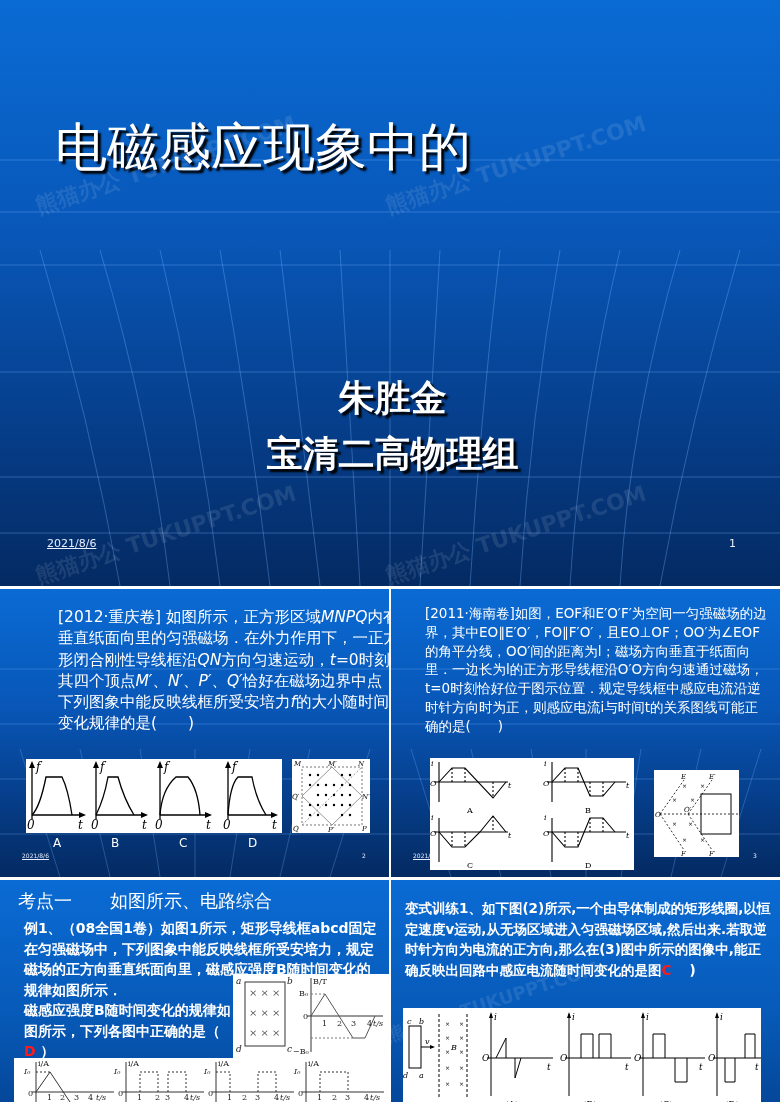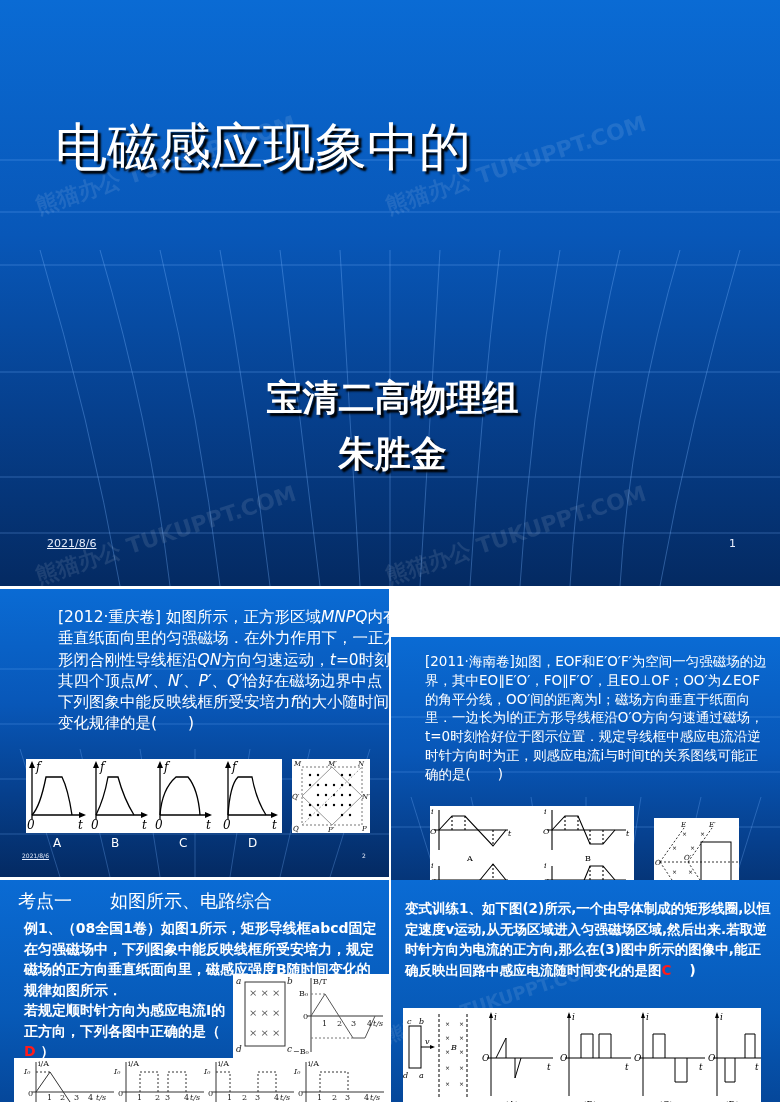--- a/index.html
+++ b/index.html
@@ -29,21 +29,21 @@
   #s1 .sub {
     position: absolute; left: 0; right: 0; top: 370px; text-align: center;
     font-family: "DejaVu Sans", sans-serif; font-weight: bold; font-size: 36px; line-height: 56px;
     color: #fff; text-shadow: 3px 3px 2px #000; padding-left: 5px;
   }
   .footer-date { position: absolute; font-size: 11px; color: #e8eefc; text-decoration: underline; }
   .footer-num { position: absolute; font-size: 11px; color: #e8eefc; }
 
   
   #s2 { left: 0; top: 589px; width: 389px; height: 288px; }
-  #s3 { left: 391px; top: 589px; width: 389px; height: 288px; margin-top: 48px; }
+  #s3 { left: 391px; top: 589px; width: 389px; height: 288px; }
   #s4 { left: 0; top: 880px; width: 389px; height: 222px; }
   #s5 { left: 391px; top: 880px; width: 389px; height: 222px; }
 
   .qtext { position: absolute; color: #fff; }
   #s2 .qtext { left: 26px; top: 18px; width: 350px; font-size: 15.5px; line-height: 21.3px; margin-left: 32px; }
   #s3 .qtext { left: 424px; left: 34px; top: 15px; width: 345px; font-size: 13.5px; line-height: 18.8px; }
   .it { font-style: italic; font-family: "DejaVu Sans", sans-serif; }
 
   .panel { position: absolute; background: #fff; }
   .fig-label { position: absolute; font-size: 12px; color: #fff; }
@@ -94,22 +94,22 @@
   </div>
   <div class="watermark" style="left:30px;top:150px;font-size:22px;">熊猫办公 TUKUPPT.COM</div>
   <div class="watermark" style="left:380px;top:150px;font-size:22px;">熊猫办公 TUKUPPT.COM</div>
   <div class="watermark" style="left:30px;top:520px;font-size:22px;">熊猫办公 TUKUPPT.COM</div>
   <div class="watermark" style="left:380px;top:520px;font-size:22px;">熊猫办公 TUKUPPT.COM</div>
 
   <div class="title">
     <div>电磁感应现象中的</div>
   </div>
   <div class="sub">
+    <div>朱胜金</div>
     <div>宝清二高物理组</div>
-    <div>朱胜金</div>
   </div>
   <div class="footer-date" style="left:47px;top:537px;">2021/8/6</div>
   <div class="footer-num" style="left:729px;top:537px;">1</div>
 </div>
 
 <div class="slide" id="s2">
   <div class="grid">
     <svg viewBox="0 0 389 288" preserveAspectRatio="none">
       <g stroke="rgba(120,180,255,0.3)" stroke-width="1" fill="none">
         <line x1="0" y1="80" x2="389" y2="80"></line>
@@ -347,21 +347,21 @@
   <div class="footer-date" style="left:22px;top:263px;font-size:6px;">2021/</div>
   <div class="footer-num" style="left:362px;top:263px;font-size:6px;">3</div>
 </div>
 
 <div class="slide" id="s4" style="background:linear-gradient(180deg,#0a6bd4 0%,#075ab8 60%,#05479a 100%);">
   <div class="heading">
     <span>考点一</span><span class="gap"></span><span>如图所示、电路综合</span>
   </div>
   <div class="qtext">例1、（08全国1卷）如图1所示，矩形导线框abcd固定在匀强磁场中，下列图象中能反映线框所受安培力，规定磁场的正方向垂直纸面向里，磁感应强度B随时间变化的规律如图所示．</div>
   <div class="qtext2">
-    <span>若规定顺时针方向为感应电流I的正方向，下列各图中正确的是（ </span><span class="answer">D</span><span> ）</span>
+    <span>磁感应强度B随时间变化的规律如图所示，下列各图中正确的是（ </span><span class="answer">D</span><span> ）</span>
   </div>
 
   <div class="panel" style="left:233px;top:94px;width:156px;height:86px;">
     <svg width="156" height="86" viewBox="0 0 156 86">
       <rect x="12" y="8" width="40" height="64" fill="none" stroke="#333" stroke-width="1"></rect>
       <g font-size="10" fill="#555">
         <text x="16" y="22">× × ×</text>
           <text x="16" y="42">× × ×</text>
           <text x="16" y="62">× × ×</text>
       </g>

